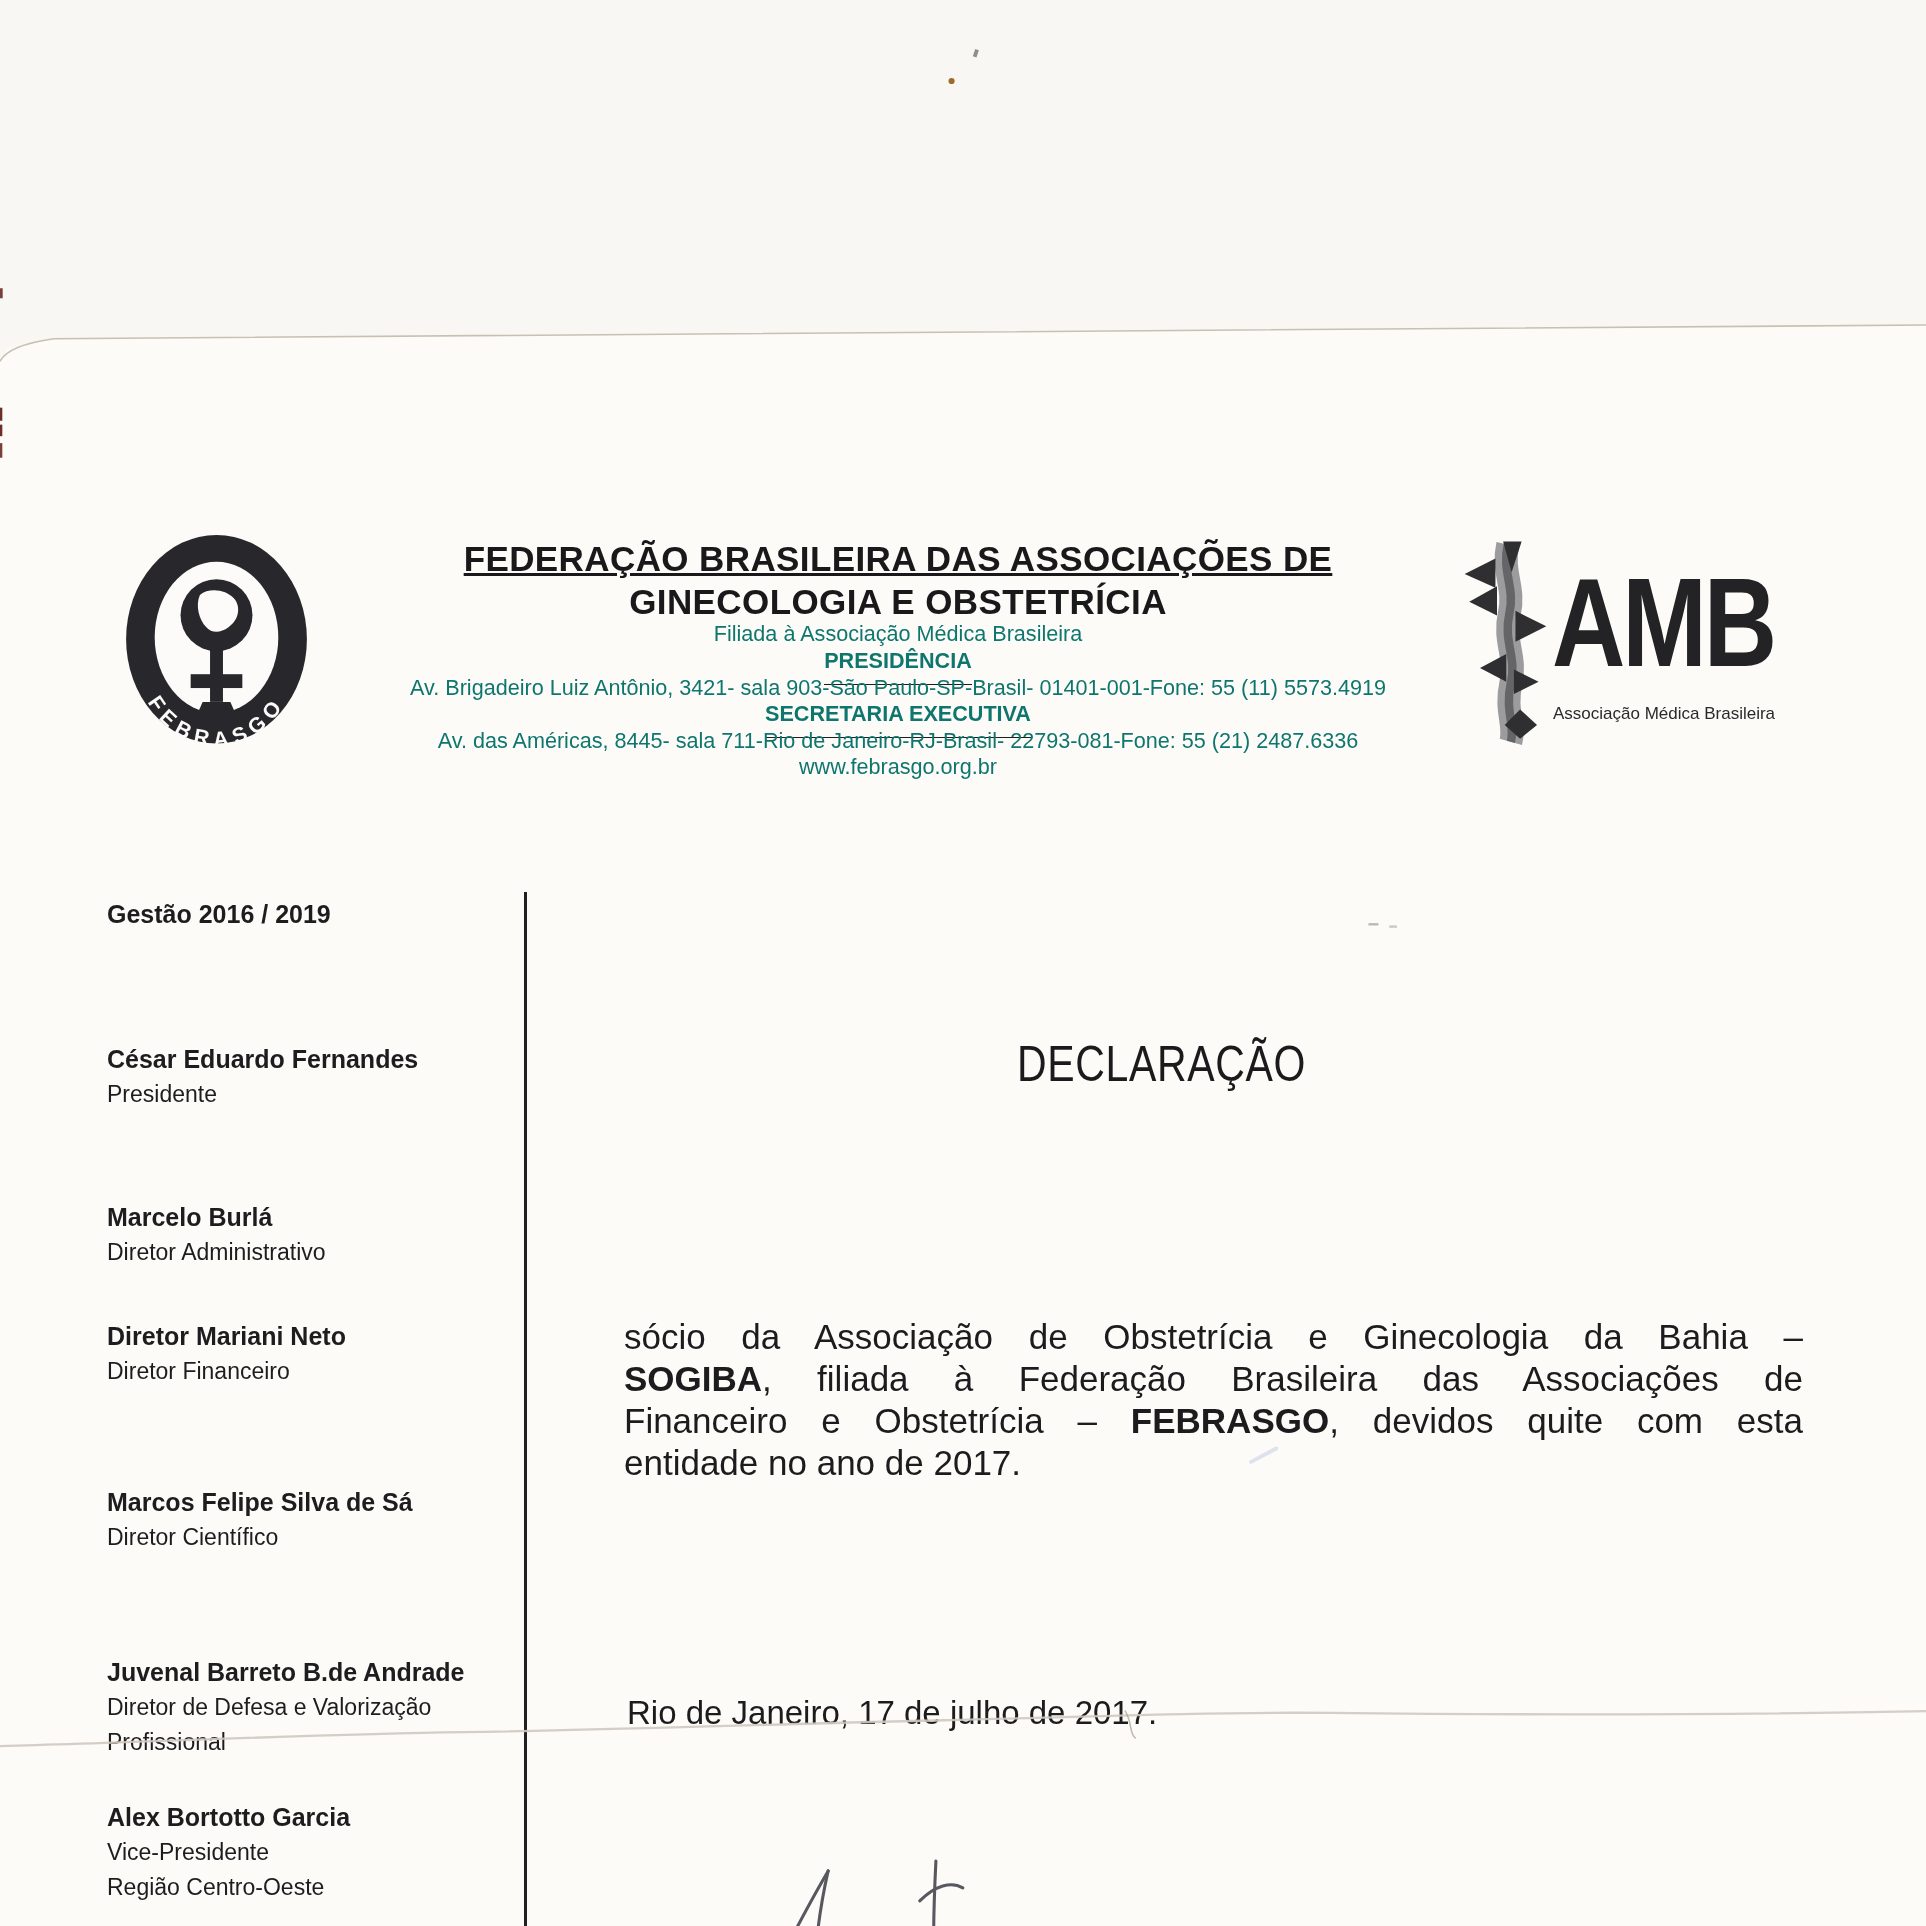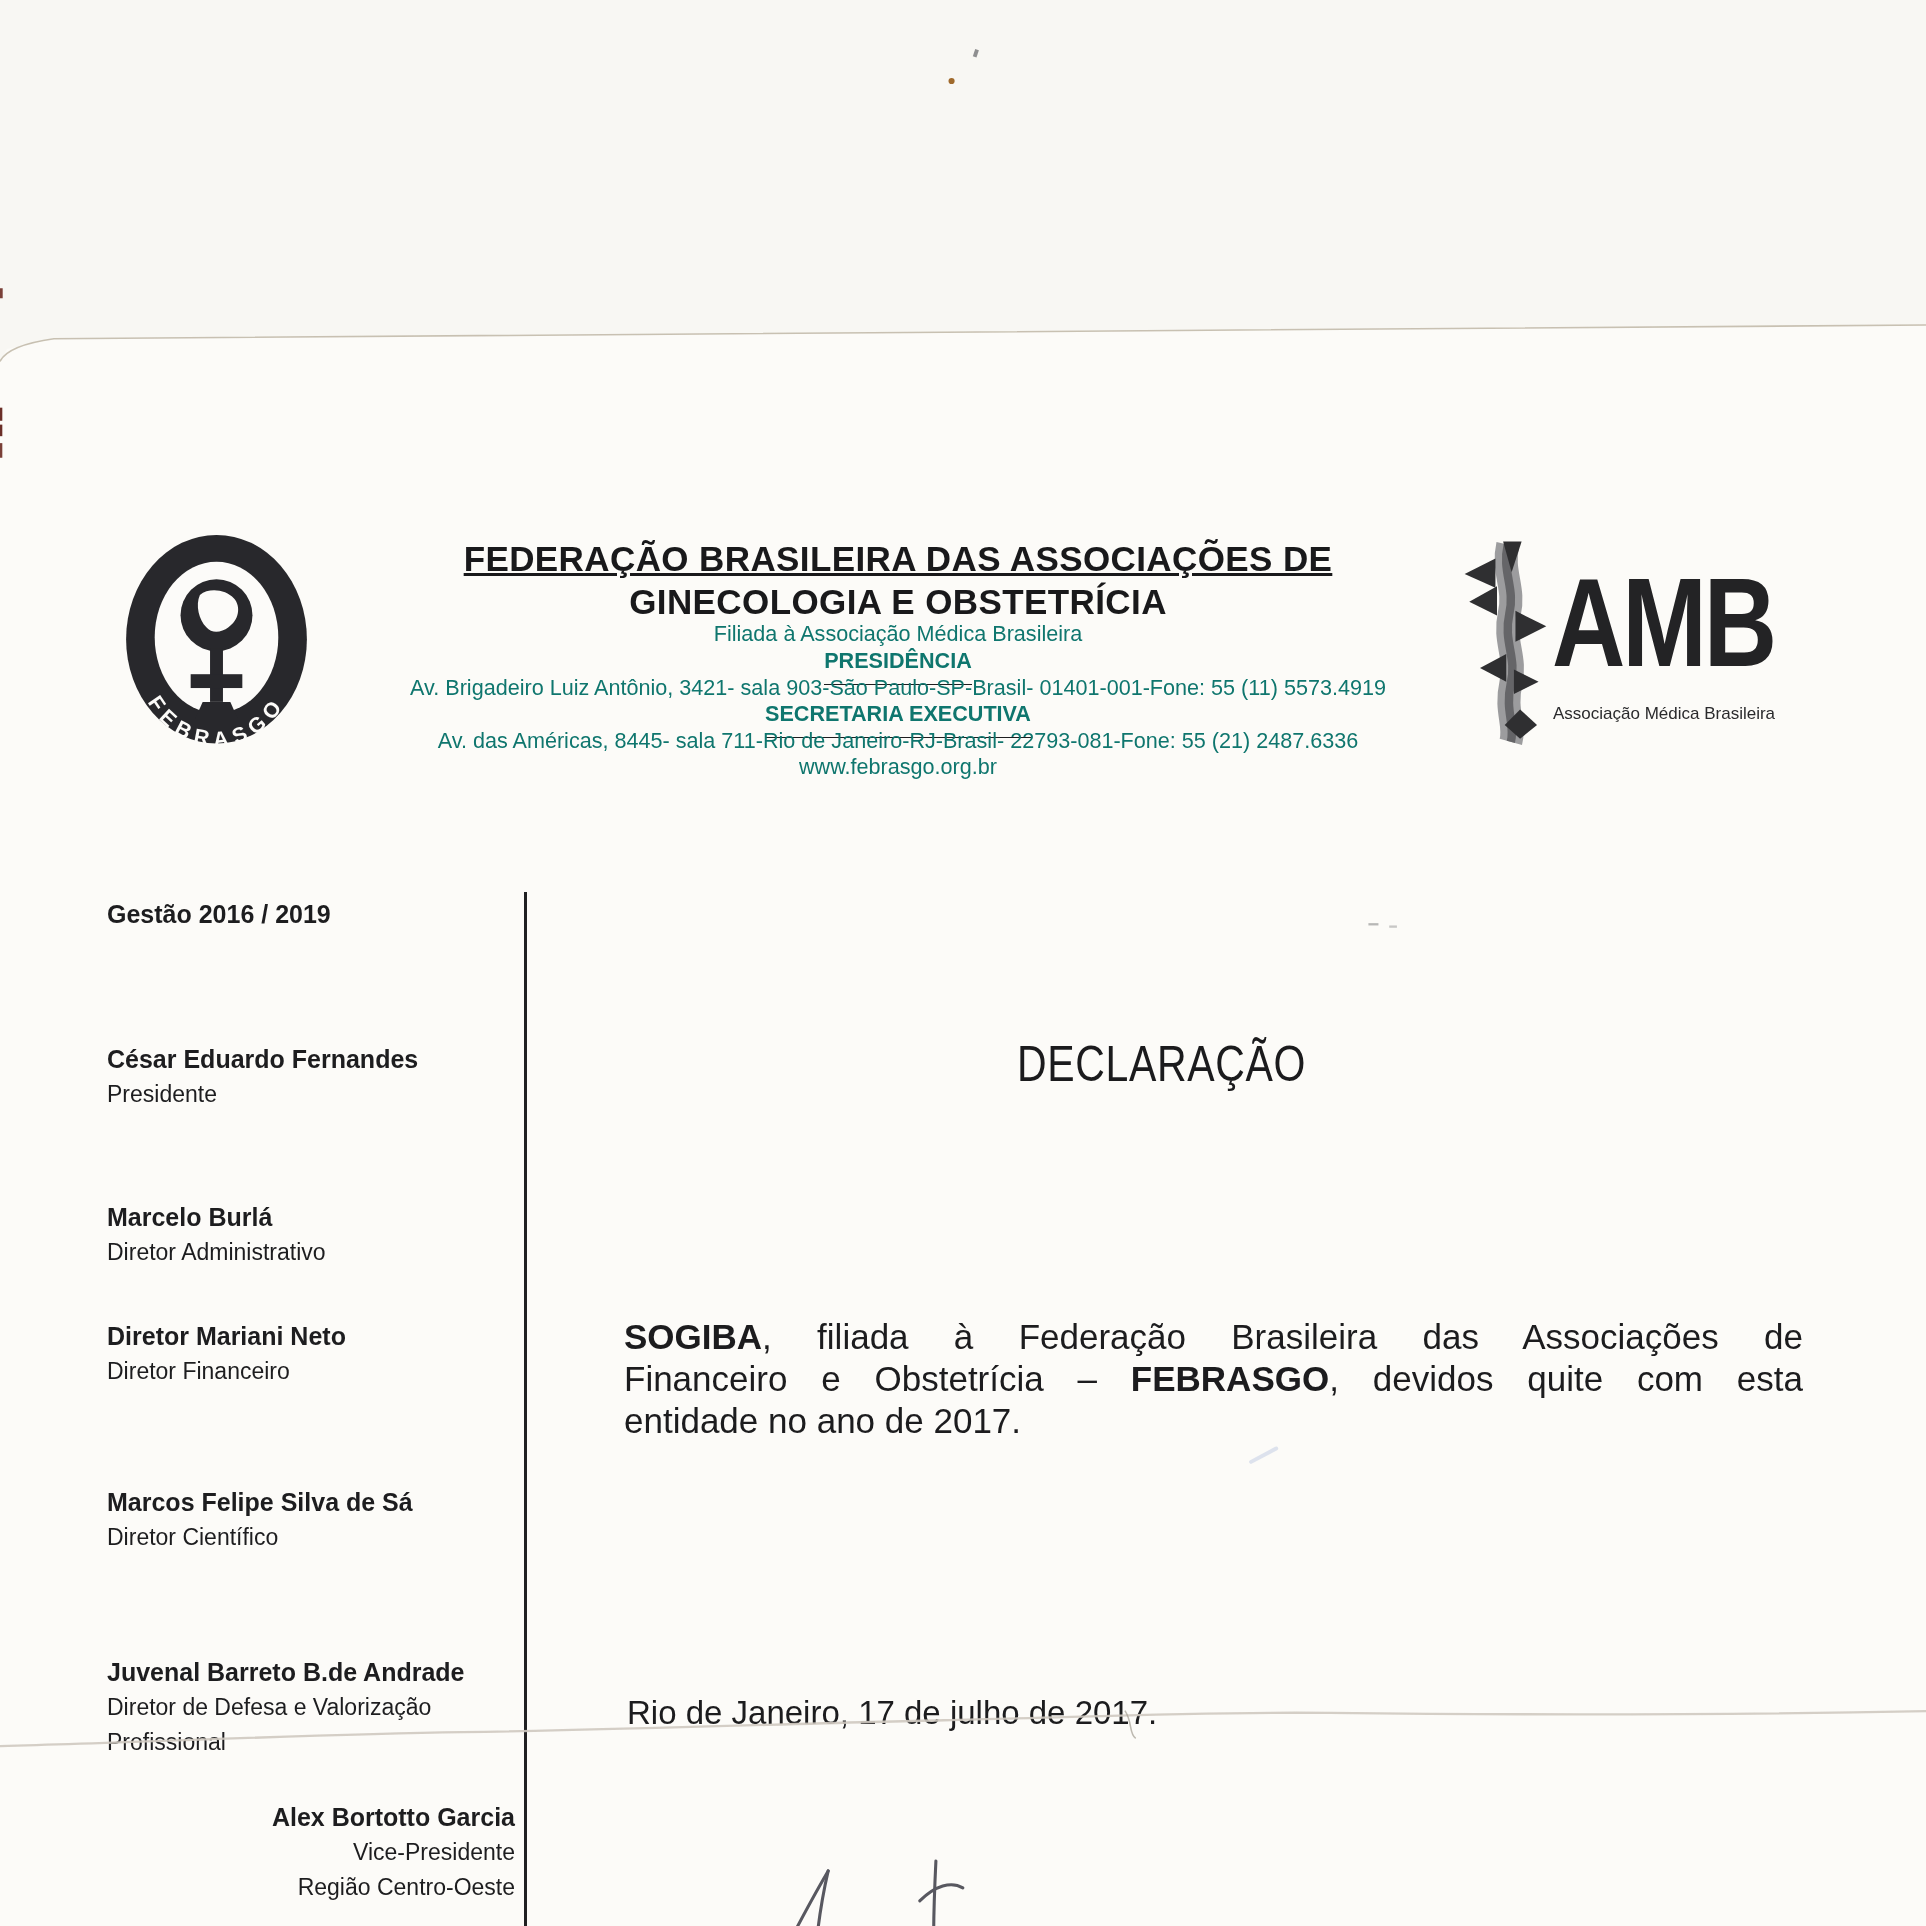--- a/index.html
+++ b/index.html
@@ -112,31 +112,32 @@
         </div>
         <div class="member" style="top: 1485px;">
           <div class="m-name">Marcos Felipe Silva de Sá</div>
           <div class="m-role">Diretor Científico</div>
         </div>
         <div class="member" style="top: 1655px;">
           <div class="m-name">Juvenal Barreto B.de Andrade</div>
           <div class="m-role">Diretor de Defesa e Valorização</div>
           <div class="m-role">Profissional</div>
         </div>
-        <div class="member" style="top: 1800px; text-align: right;">
+        <div class="member" style="top: 1800px;">
           <div class="m-name">Alex Bortotto Garcia</div>
           <div class="m-role">Vice-Presidente</div>
           <div class="m-role">Região Centro-Oeste</div>
         </div>
       </div>
   </aside>
 
   <main>
     <div class="abs decl-title" style="left:1017px;top:1035px;">DECLARAÇÃO</div>
     <div id="paragraph" class="abs" style="left:624px;top:1316px;white-space:normal;">
+        <div class="pline"><span>sócio da Associação de Obstetrícia e Ginecologia da Bahia –</span></div>
         <div class="pline"><span class="b">SOGIBA</span><span>, filiada à Federação Brasileira das Associações de</span></div>
         <div class="pline"><span>Financeiro e Obstetrícia – </span><span class="b">FEBRASGO</span><span>, devidos quite com esta</span></div>
         <div class="pline last"><span>entidade no ano de 2017.</span></div>
       </div>
     <div class="abs date-line" style="left:627px;top:1694px;">Rio de Janeiro, 17 de julho de 2017.</div>
 
     <svg style="left:705px;top:1854px;" width="331" height="177" viewBox="0 0 860 460">
       <g stroke="#42424c" stroke-width="8" fill="none" stroke-linecap="round" stroke-linejoin="round" opacity="0.88">
         <path d="M116,436 C150,360 252,160 320,44"></path>
         <path d="M320,44 C300,130 280,268 285,336 C289,376 306,366 318,322 C327,292 331,300 337,332 C345,372 363,364 373,320 C381,290 387,296 393,330 C401,370 419,362 429,318 C437,288 445,294 451,326 C459,364 480,356 494,336 C502,325 508,322 512,328"></path>

